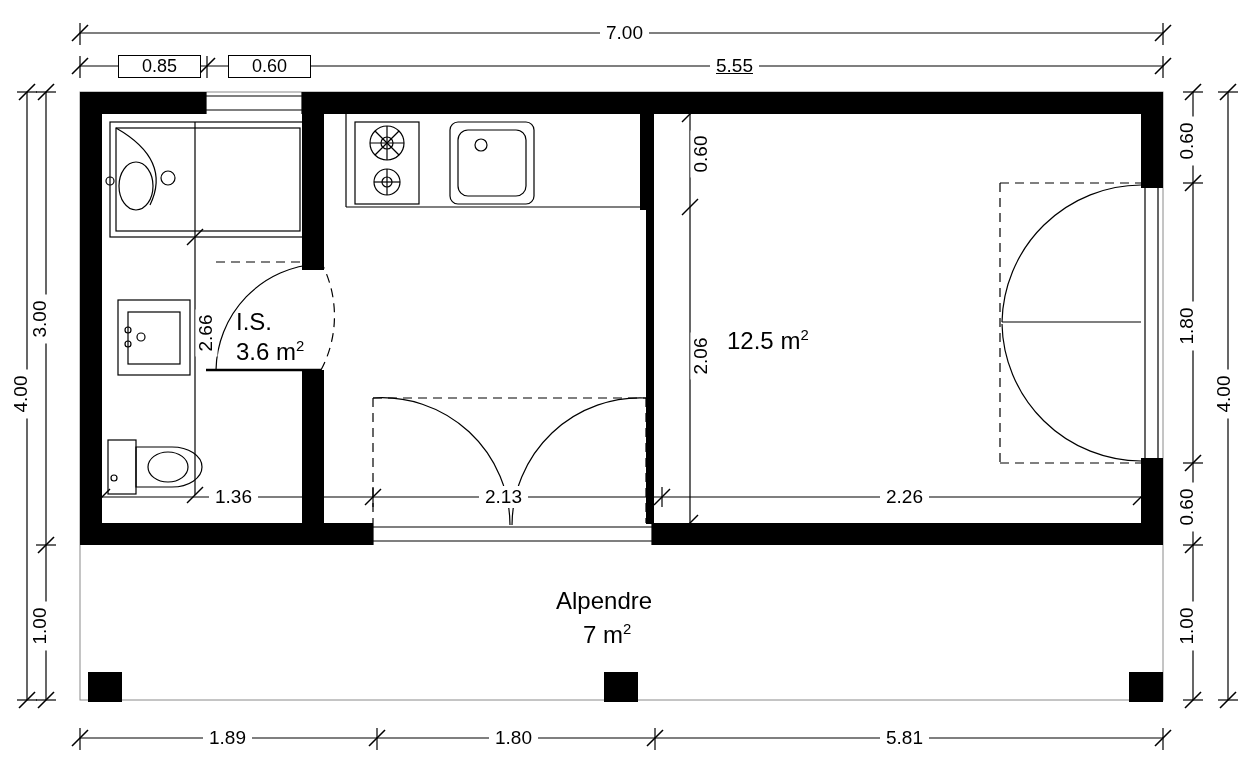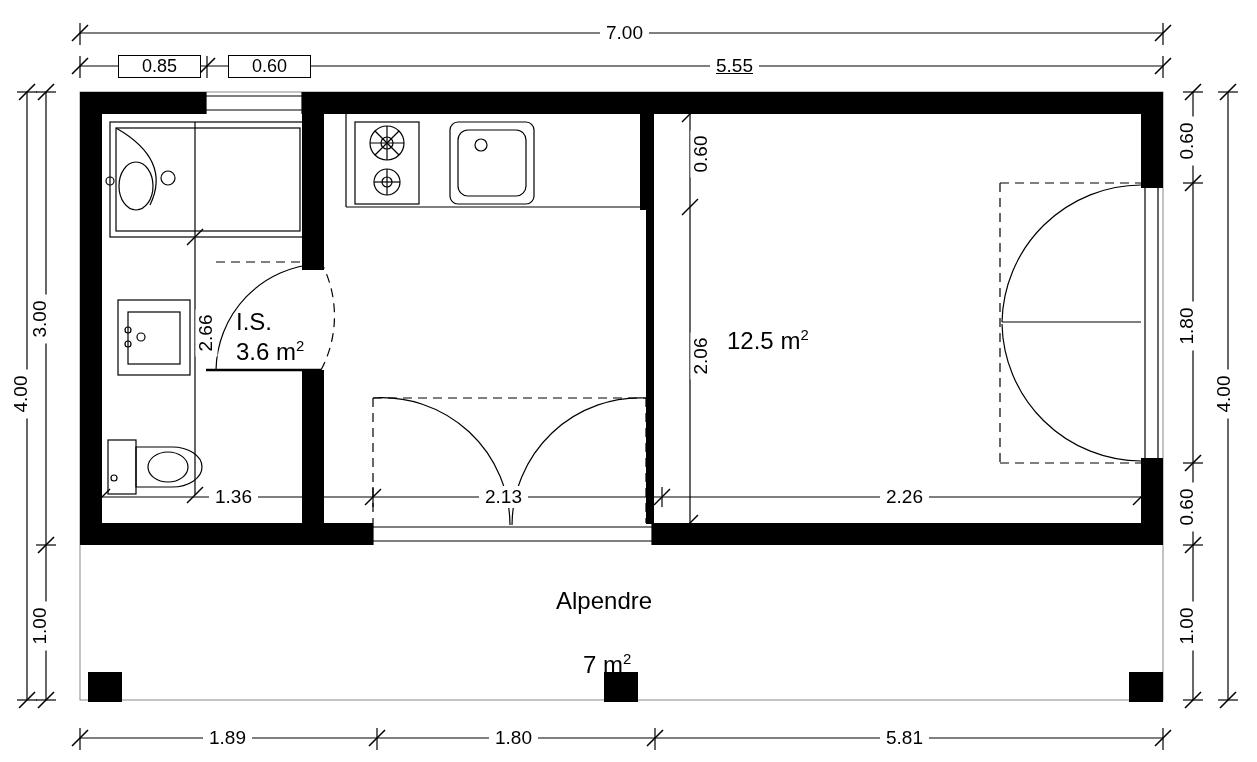--- a/index.html
+++ b/index.html
@@ -234,17 +234,17 @@
 <div class="lbl room-name" style="left:236px;top:308px;">I.S.</div>
 <div class="lbl room-area" style="left:236px;top:338px;">
   <span>3.6 m</span><sup>2</sup>
 </div>
 
 <div class="lbl room-area" style="left:727px;top:327px;text-align:center;">
   <span>12.5 m</span><sup>2</sup>
 </div>
 
 <div class="lbl room-name" style="left:556px;top:587px;">Alpendre</div>
-<div class="lbl room-area" style="left:583px;top:621px;margin-top:30px;">
+<div class="lbl room-area" style="left:583px;top:621px;">
   <span>7 m</span><sup>2</sup>
 </div>
 
 </div>
 
 </body></html>

